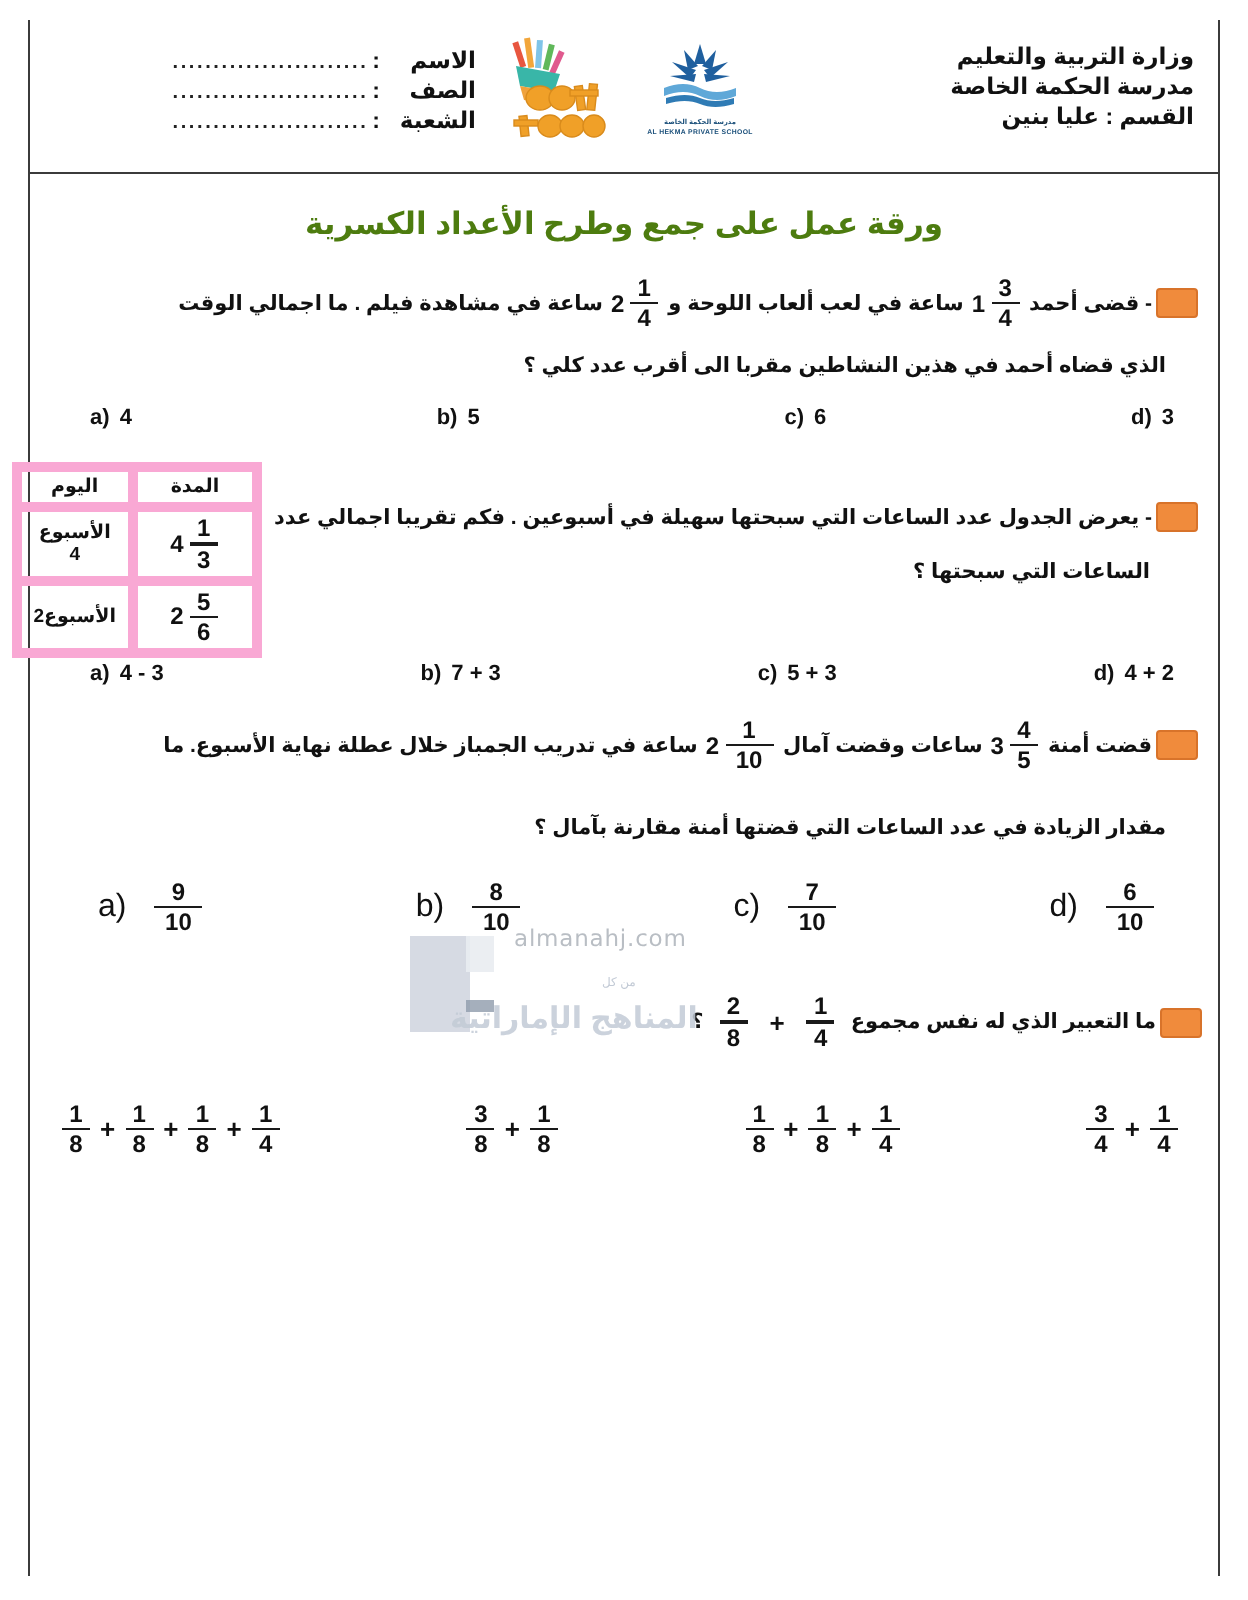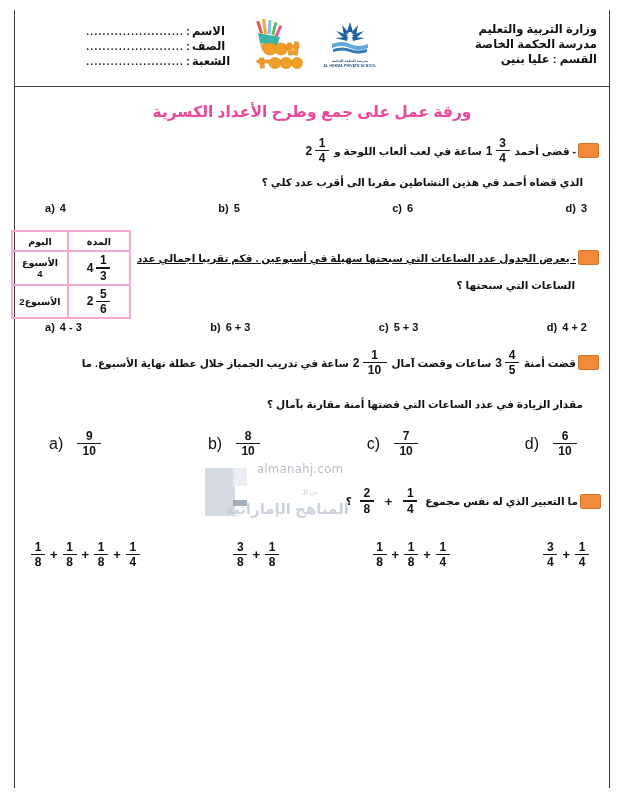--- a/index.html
+++ b/index.html
@@ -58,21 +58,21 @@
   .field{
     display:flex;
     flex-direction:row;
     align-items:baseline;
     justify-content:flex-start;
     font-size:11.5px;
     font-weight:bold;
     line-height:15px;
     white-space:nowrap;
   }
-  .field .lbl{width:46px;text-align:left;}
+  .field .lbl{width:46px;text-align:right;}
   .field .colon{padding:0 2px;}
   .field .dots{
     flex:1;
     overflow:hidden;
     letter-spacing:1.3px;
     font-size:10px;
     color:#222;
     direction:ltr;
     text-align:right;
   }
@@ -88,21 +88,21 @@
     display:flex;flex-direction:column;align-items:center;justify-content:center;
   }
   .hekma-cap{
     font-size:3.4px;color:#1a4f7a;font-weight:bold;letter-spacing:.2px;
     line-height:4.5px;text-align:center;margin-top:1px;
   }
 
   
   .title{
     text-align:center;
-    color:#ec4899;
+    color:#4d7c0f;
     font-weight:bold;
     font-size:15.5px;
     padding:16px 0 10px 0;
     letter-spacing:0;
   }
 
   
   .qnum{
     display:inline-block;
     width:19px;height:13px;
@@ -190,21 +190,21 @@
     align-items:flex-start;
   }
   .q2text{flex:1;}
   .tbl{
     border-collapse:collapse;
     direction:rtl;
     margin:0 6px 0 14px;
     flex:0 0 auto;
   }
   .tbl td,.tbl th{
-    border:2px solid #f9a8d4;
+    border:5px solid #f9a8d4;
     font-size:9.5px;
     font-weight:bold;
     text-align:center;
     padding:2px 6px;
     height:26px;
     box-sizing:border-box;
   }
   .tbl .hd{height:20px;font-size:9.5px;}
   .tbl .dur{width:62px;margin-top:28px;}
   .tbl .day{width:56px;}
@@ -356,20 +356,21 @@
     </span>
     <span class="qtext">ساعة في لعب ألعاب اللوحة  و</span>
     <span class="mixed">
       <span class="whole">2</span>
       <span class="frac">
         <span class="num">1</span>
         <span class="bar"></span>
         <span class="den">4</span>
       </span>
     </span>
+    <span class="qtext">ساعة في مشاهدة فيلم . ما اجمالي الوقت</span>
   </div>
   <div class="qline2">الذي قضاه أحمد في هذين النشاطين مقربا الى أقرب عدد كلي ؟</div>
   <div class="opts" style="padding-top:14px;">
     <div class="opt">
       <span class="tag">a)</span>
       <span class="val">4</span>
     </div>
     <div class="opt">
       <span class="tag">b)</span>
       <span class="val">5</span>
@@ -379,21 +380,21 @@
       <span class="val">6</span>
     </div>
     <div class="opt">
       <span class="tag">d)</span>
       <span class="val">3</span>
     </div>
   </div>
 
   <div class="q2wrap" style="padding-top:16px;">
     <div class="q2text">
-      <div class="qrow" style="padding:20px 0 0 0;text-decoration:underline;">
+      <div class="qrow" style="padding:20px 0 0 0;">
         <span class="qnum"></span>
         <span class="qtext">- يعرض الجدول عدد الساعات التي سبحتها سهيلة في أسبوعين . فكم تقريبا  اجمالي عدد</span>
       </div>
       <div class="qline2" style="padding-top:14px;">الساعات التي سبحتها ؟</div>
     </div>
 
     <table class="tbl">
       <tbody>
           <tr>
         <th class="hd dur">المدة</th>
@@ -429,21 +430,21 @@
       </table>
   </div>
 
   <div class="opts" style="padding:2px 22px 0 30px;">
     <div class="opt">
       <span class="tag">a)</span>
       <span class="val">4 - 3</span>
     </div>
     <div class="opt">
       <span class="tag">b)</span>
-      <span class="val">6 + 3</span>
+      <span class="val">7 + 3</span>
     </div>
     <div class="opt">
       <span class="tag">c)</span>
       <span class="val">5 + 3</span>
     </div>
     <div class="opt">
       <span class="tag">d)</span>
       <span class="val">4 + 2</span>
     </div>
   </div>

